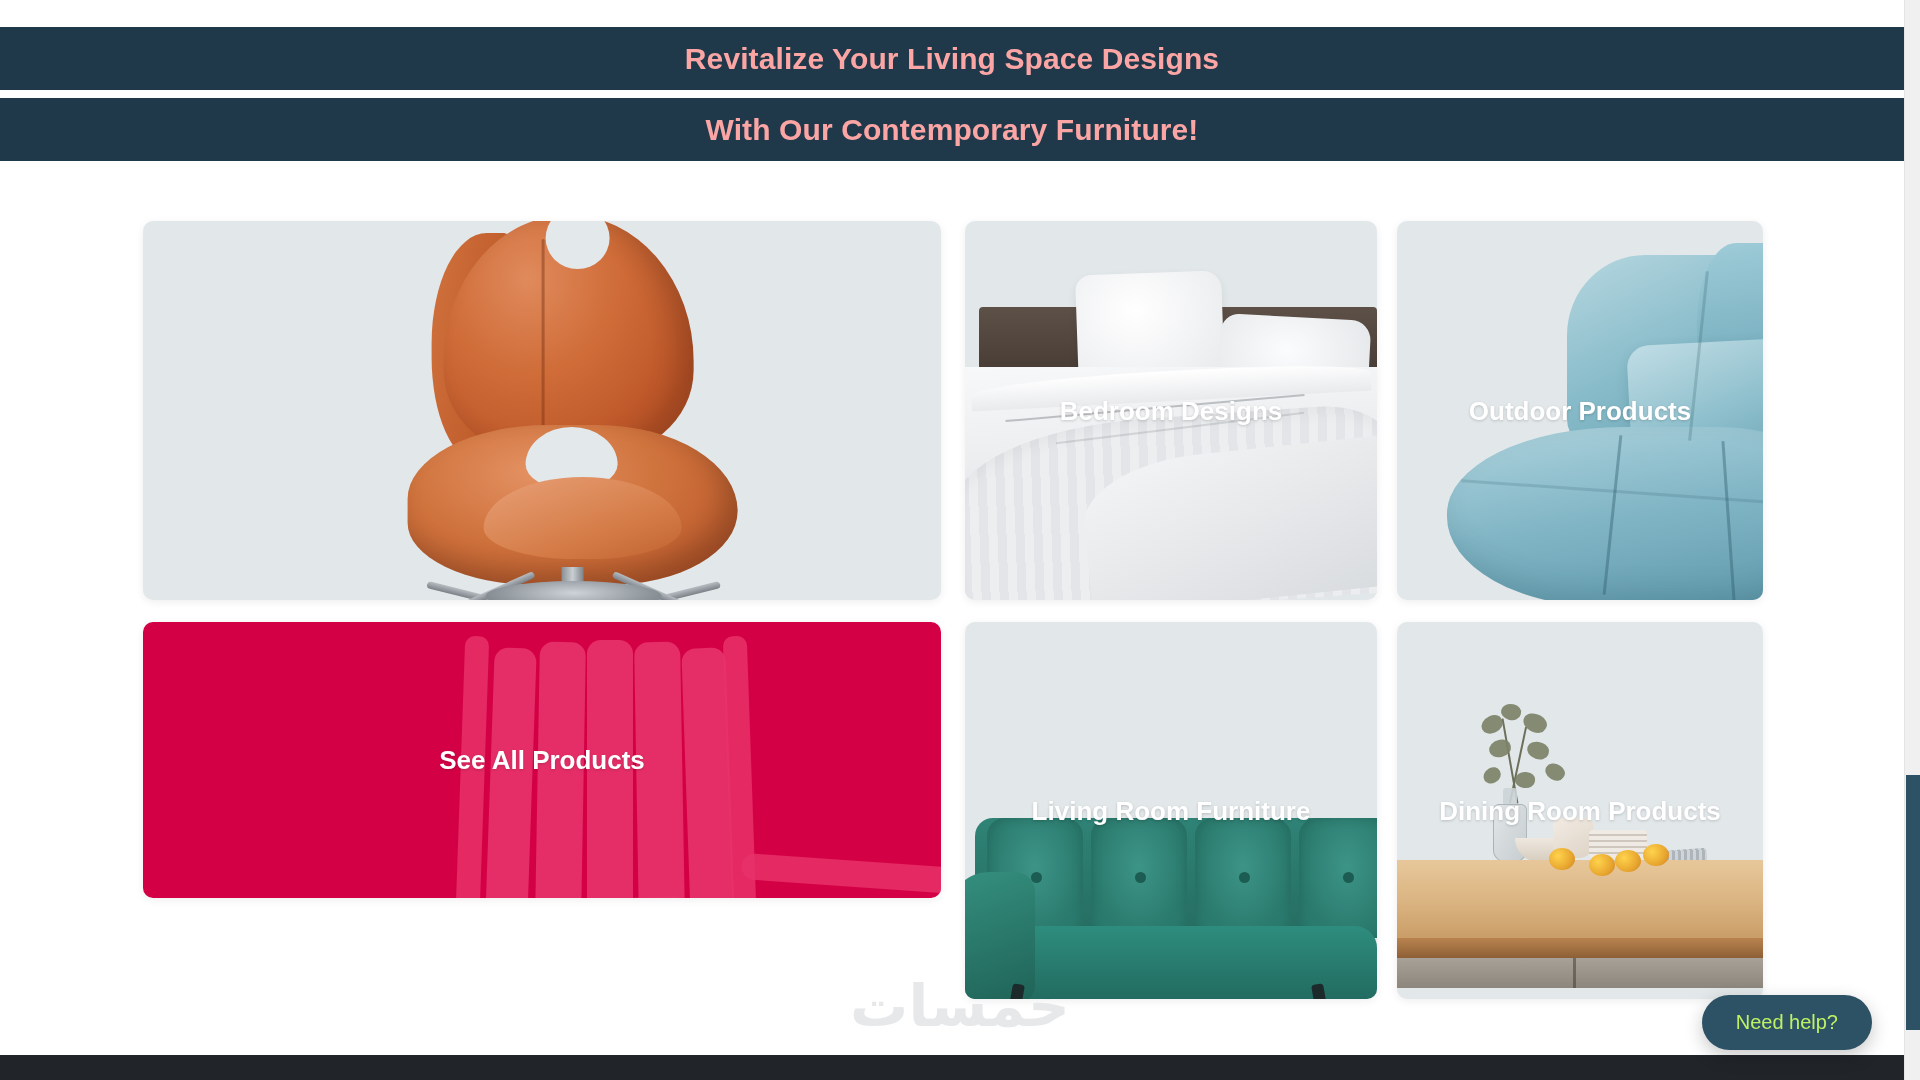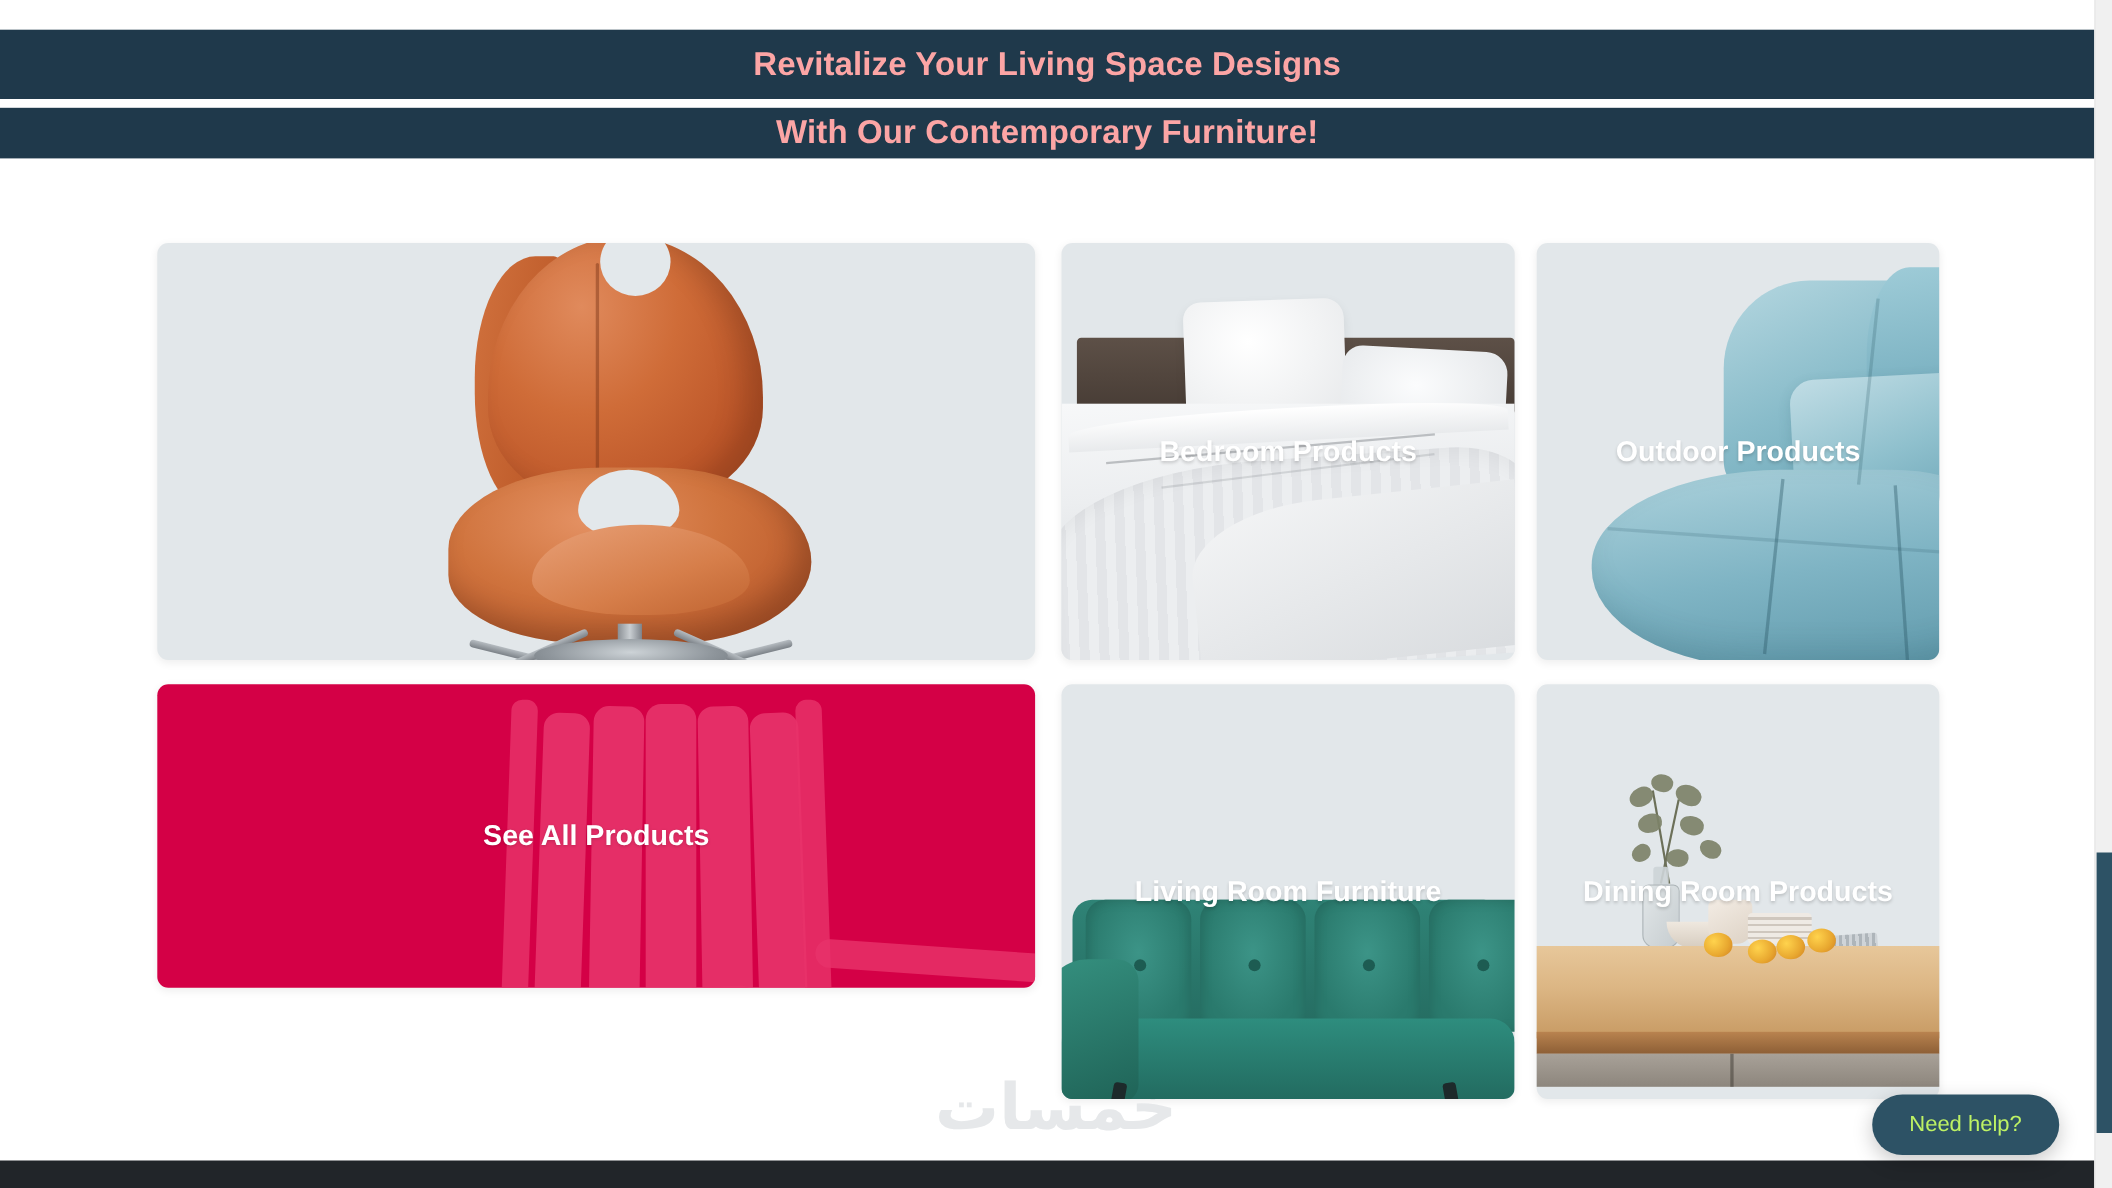--- a/index.html
+++ b/index.html
@@ -20,21 +20,21 @@
   .banner {
     position:absolute;
     left:0; width:1904px;
     background:#1f394b;
     display:flex; align-items:center; justify-content:center;
     color:#fca5a5;
     font-weight:bold;
     letter-spacing:.1px;
   }
   .banner-1 { top:27px;  height:63px; font-size:30px; }
-  .banner-2 { top:98px;  height:46px; font-size:30px; }
+  .banner-2 { top:98px;  height:63px; font-size:30px; }
 
   
   .grid {
     position:absolute;
     left:143px; top:221px;
     width:1620px; height:778px;
   }
   .card {
     position:absolute;
     border-radius:10px;
@@ -271,21 +271,21 @@
         <div class="bed-head"></div>
         <div class="bed-pillow-a"></div>
         <div class="bed-pillow-b"></div>
         <div class="bed-sheet"></div>
         <div class="bed-fold"></div>
         <div class="bed-line" style="left:40px; top:186px; width:300px; transform:rotate(-5deg);"></div>
         <div class="bed-duvet"></div>
         <div class="bed-drape"></div>
         <div class="bed-line" style="left:90px; top:206px; width:250px; transform:rotate(-7deg); opacity:.5;"></div>
       </div>
-      <div class="title">Bedroom Products</div>
+      <div class="title">Bedroom Designs</div>
     </div>
 
     <div class="card c-out">
       <div class="art">
         <div class="bb-back"></div>
         <div class="bb-back-r"></div>
         <div class="bb-pillow"></div>
         <div class="bb-seat"></div>
         <div class="bb-seam" style="left:214px; top:214px; width:3px; height:160px; transform:rotate(6deg);"></div>
         <div class="bb-seam" style="left:330px; top:220px; width:3px; height:160px; transform:rotate(-4deg);"></div>

